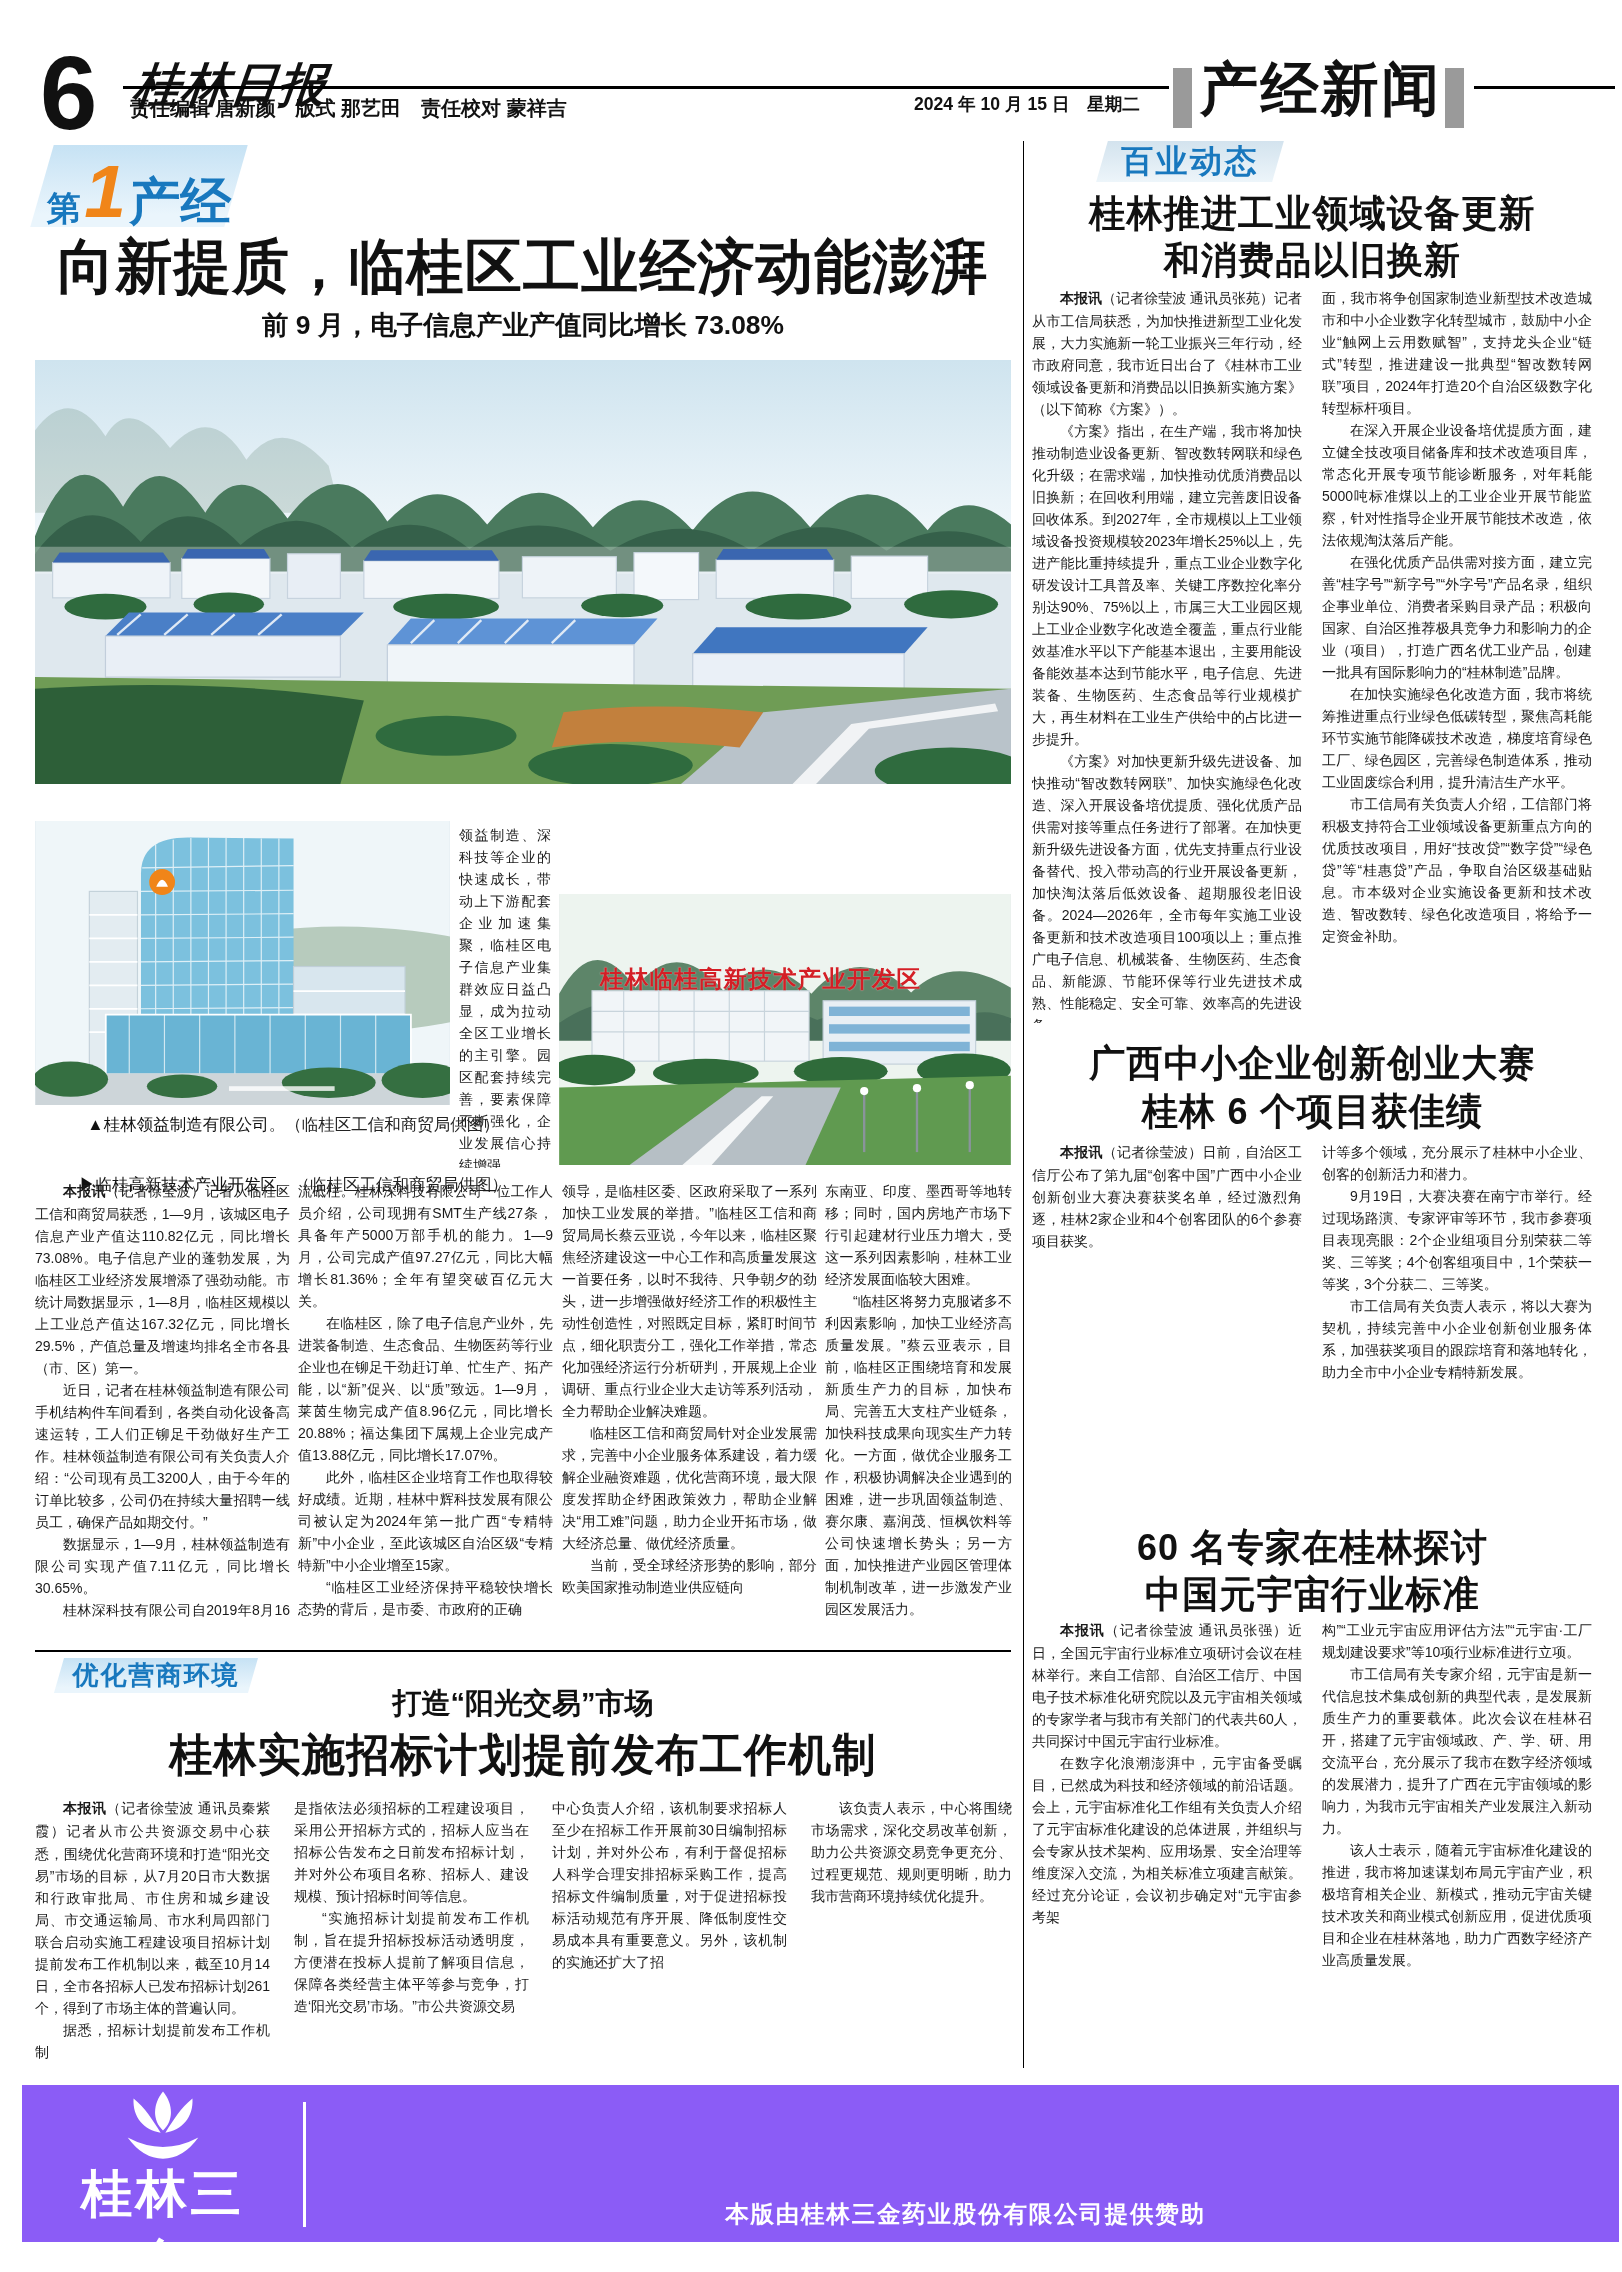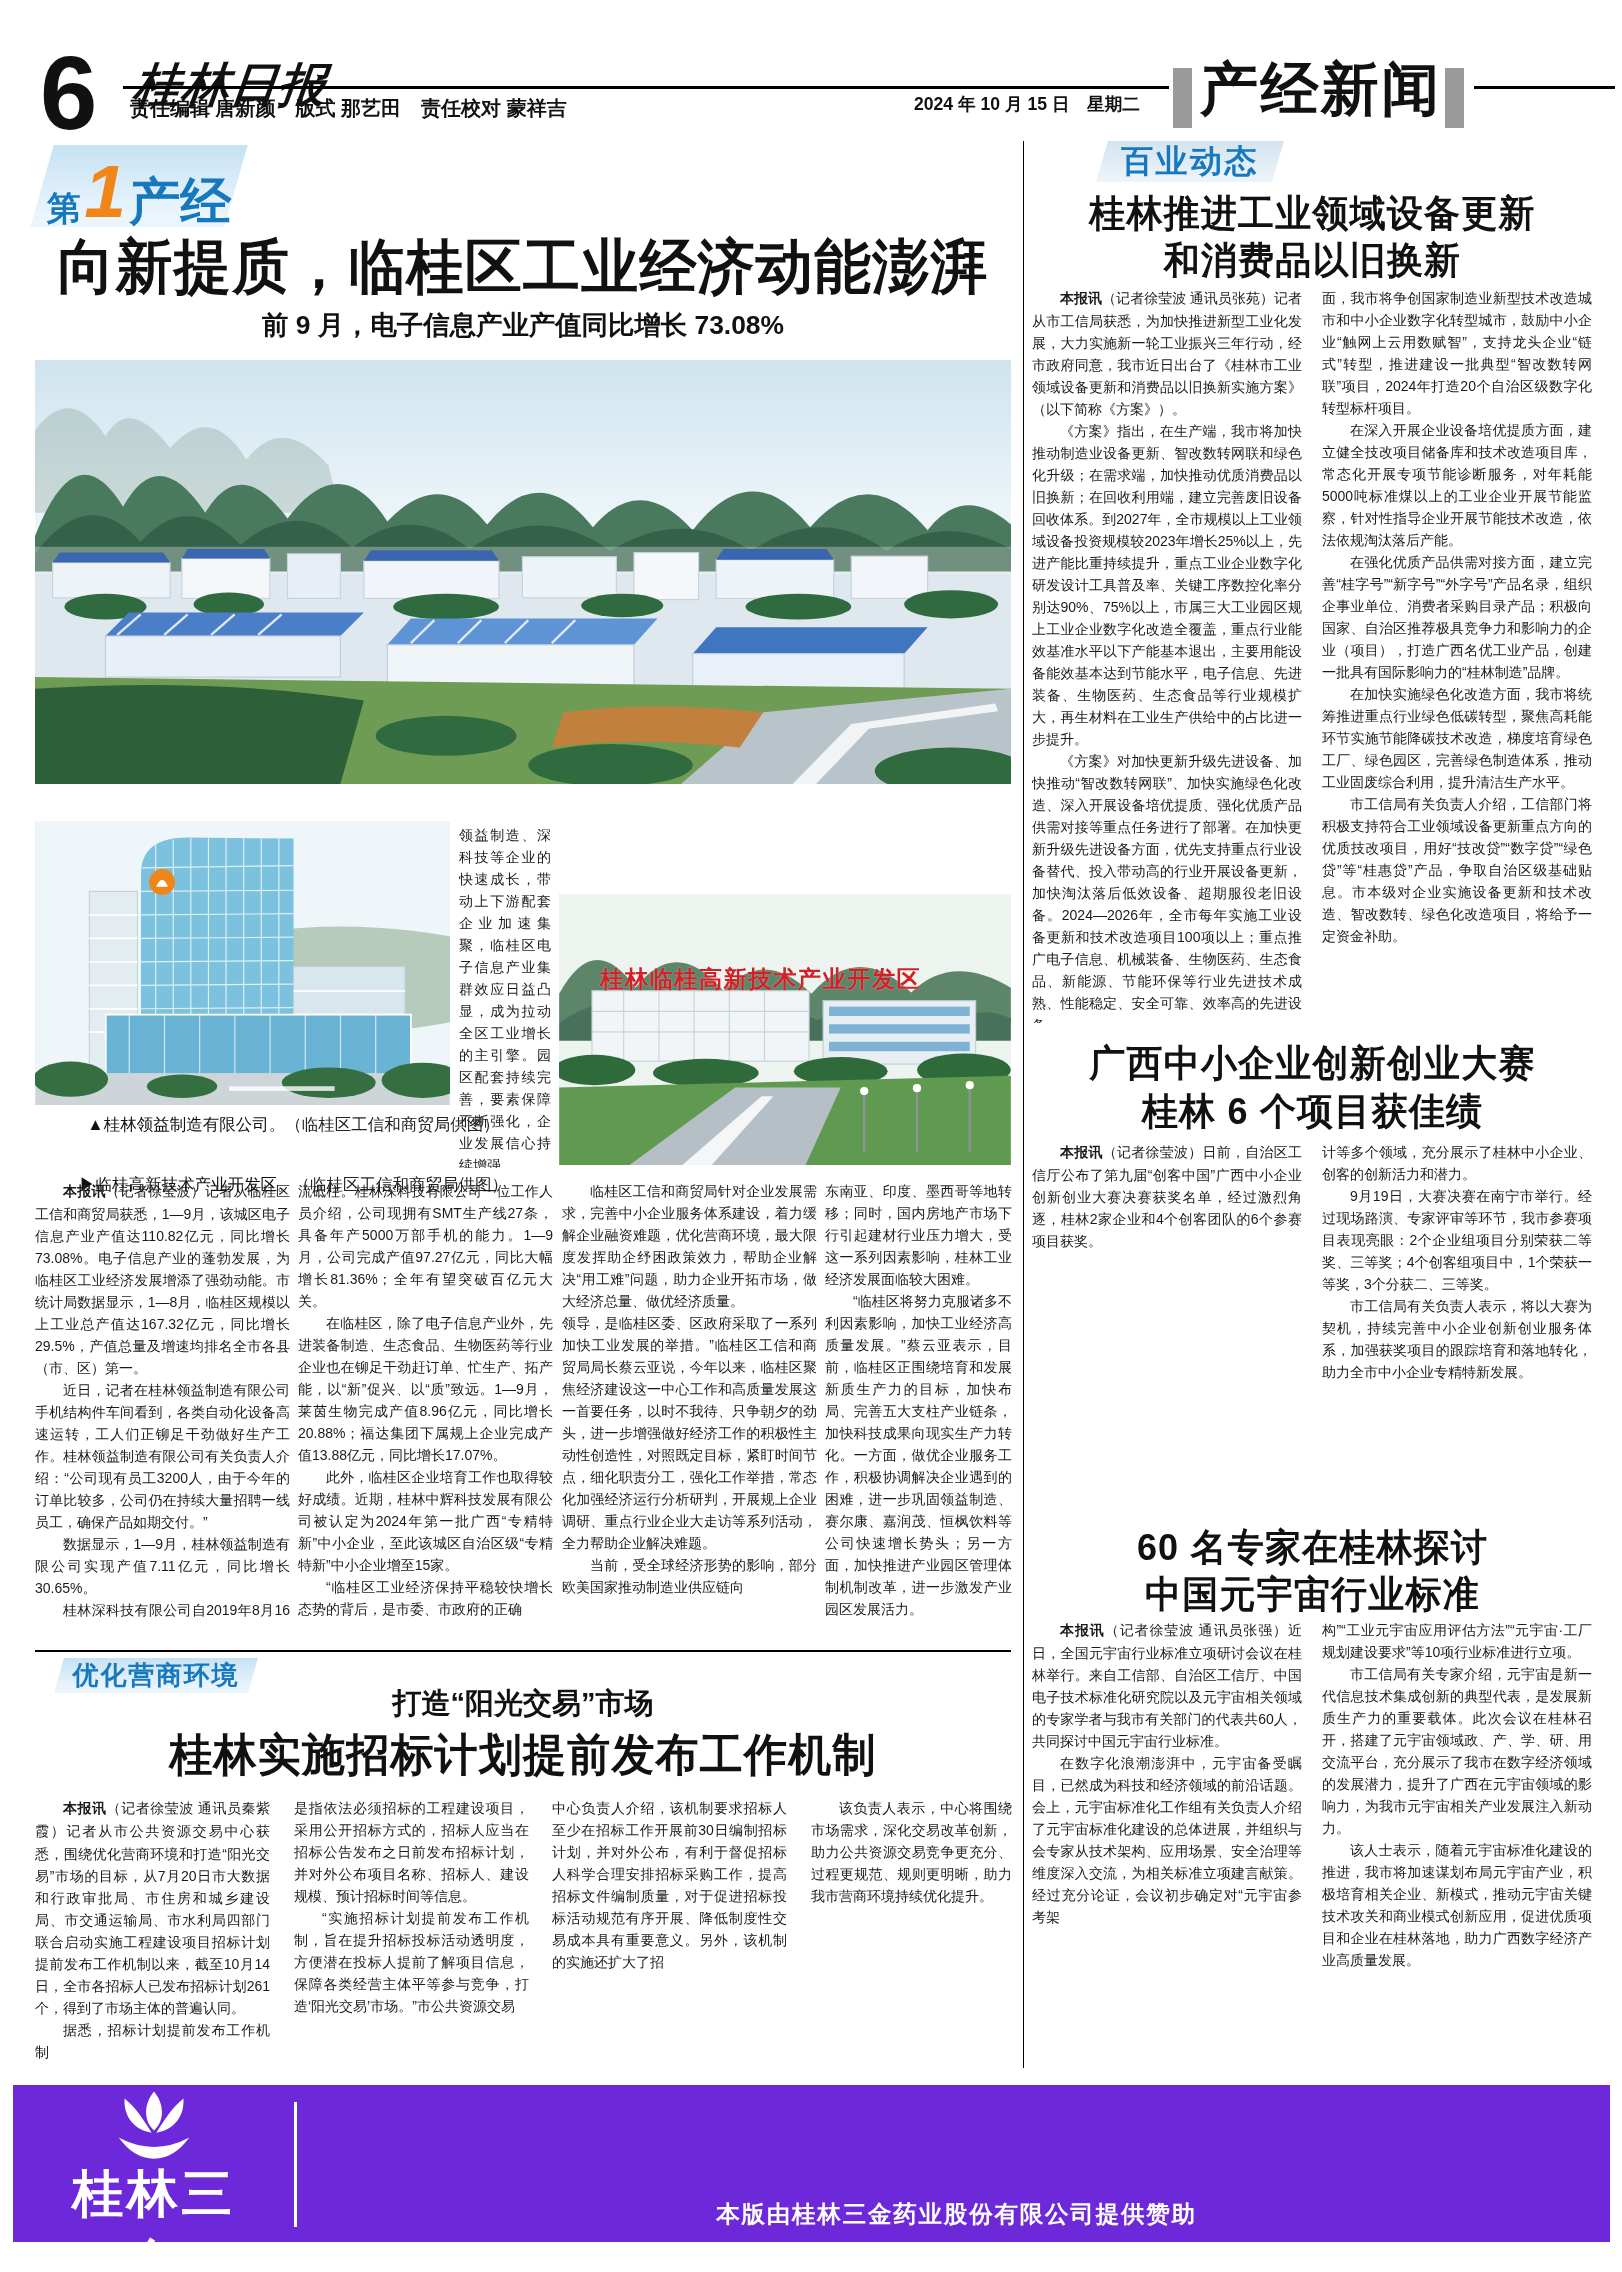--- a/index.html
+++ b/index.html
@@ -14,21 +14,21 @@
   .kai{font-family:"Liberation Serif",serif;}
   .cap{font-size:16.5px;color:#111;}
   .cap .kai{color:#222;}
   .rule{background:#000;}
   .graybar{background:#9a9a9a;}
   .badge-bg{position:absolute;inset:0;background:linear-gradient(180deg,#c6e2f4 0%,#eaf5fc 85%);transform:skewX(-16deg);}
   .badge-inner{position:relative;display:flex;align-items:flex-end;justify-content:center;height:100%;}
   .headline{font-weight:900;letter-spacing:1.2px;transform:scaleY(1.04);transform-origin:top;}
   .subtitle-big{font-weight:900;}
   .photo{overflow:hidden;background:#dfe8ee;}
-  .banner{background:#6d28d9;}
+  .banner{background:#8b5cf6;margin-left:9px;}
   .banner-slogan{color:#fff;font-weight:900;letter-spacing:3.5px;white-space:nowrap;}
   .banner-note{color:#fff;font-weight:700;}
   .logo-text{color:#fff;font-weight:900;letter-spacing:3.5px;}
   .sec-title{font-weight:900;letter-spacing:2.4px;text-align:right;}
   .red-sign{color:#d41f26;font-weight:900;white-space:nowrap;text-shadow:0 0 1.2px rgba(255,255,255,.7);}
   svg{display:block;}
 </style>
 </head>
 <body>
 
@@ -252,22 +252,22 @@
       <p class="para">数据显示，1—9月，桂林领益制造有限公司实现产值7.11亿元，同比增长30.65%。</p>
       <p class="para">桂林深科技有限公司自2019年8月16日开工生产以来，产值逐年攀升，迅速成为临桂区电子信息产业的中</p>
     </div>
   <div class="abs jtext" style="left:298px;top:1180px;width:255px;height:438px;">
       <p class="para noind">流砥柱。桂林深科技有限公司一位工作人员介绍，公司现拥有SMT生产线27条，具备年产5000万部手机的能力。1—9月，公司完成产值97.27亿元，同比大幅增长81.36%；全年有望突破百亿元大关。</p>
       <p class="para">在临桂区，除了电子信息产业外，先进装备制造、生态食品、生物医药等行业企业也在铆足干劲赶订单、忙生产、拓产能，以“新”促兴、以“质”致远。1—9月，莱茵生物完成产值8.96亿元，同比增长20.88%；福达集团下属规上企业完成产值13.88亿元，同比增长17.07%。</p>
       <p class="para">此外，临桂区企业培育工作也取得较好成绩。近期，桂林中辉科技发展有限公司被认定为2024年第一批广西“专精特新”中小企业，至此该城区自治区级“专精特新”中小企业增至15家。</p>
       <p class="para">“临桂区工业经济保持平稳较快增长态势的背后，是市委、市政府的正确</p>
     </div>
   <div class="abs jtext" style="left:562px;top:1180px;width:255px;height:438px;">
+      <p class="para noind">领导，是临桂区委、区政府采取了一系列加快工业发展的举措。”临桂区工信和商贸局局长蔡云亚说，今年以来，临桂区聚焦经济建设这一中心工作和高质量发展这一首要任务，以时不我待、只争朝夕的劲头，进一步增强做好经济工作的积极性主动性创造性，对照既定目标，紧盯时间节点，细化职责分工，强化工作举措，常态化加强经济运行分析研判，开展规上企业调研、重点行业企业大走访等系列活动，全力帮助企业解决难题。</p>
       <p class="para">临桂区工信和商贸局针对企业发展需求，完善中小企业服务体系建设，着力缓解企业融资难题，优化营商环境，最大限度发挥助企纾困政策效力，帮助企业解决“用工难”问题，助力企业开拓市场，做大经济总量、做优经济质量。</p>
-      <p class="para noind">领导，是临桂区委、区政府采取了一系列加快工业发展的举措。”临桂区工信和商贸局局长蔡云亚说，今年以来，临桂区聚焦经济建设这一中心工作和高质量发展这一首要任务，以时不我待、只争朝夕的劲头，进一步增强做好经济工作的积极性主动性创造性，对照既定目标，紧盯时间节点，细化职责分工，强化工作举措，常态化加强经济运行分析研判，开展规上企业调研、重点行业企业大走访等系列活动，全力帮助企业解决难题。</p>
       <p class="para">当前，受全球经济形势的影响，部分欧美国家推动制造业供应链向</p>
     </div>
   <div class="abs jtext" style="left:825px;top:1180px;width:187px;height:438px;">
       <p class="para noind">东南亚、印度、墨西哥等地转移；同时，国内房地产市场下行引起建材行业压力增大，受这一系列因素影响，桂林工业经济发展面临较大困难。</p>
       <p class="para">“临桂区将努力克服诸多不利因素影响，加快工业经济高质量发展。”蔡云亚表示，目前，临桂区正围绕培育和发展新质生产力的目标，加快布局、完善五大支柱产业链条，加快科技成果向现实生产力转化。一方面，做优企业服务工作，积极协调解决企业遇到的困难，进一步巩固领益制造、赛尔康、嘉润茂、恒枫饮料等公司快速增长势头；另一方面，加快推进产业园区管理体制机制改革，进一步激发产业园区发展活力。</p>
     </div>
 
   <div class="abs rule" style="left:35px;top:1650px;width:976px;height:1.8px;"></div>
   <div class="abs" style="left:59px;top:1658px;width:194px;height:35px;">
     <div class="badge-bg"></div>

